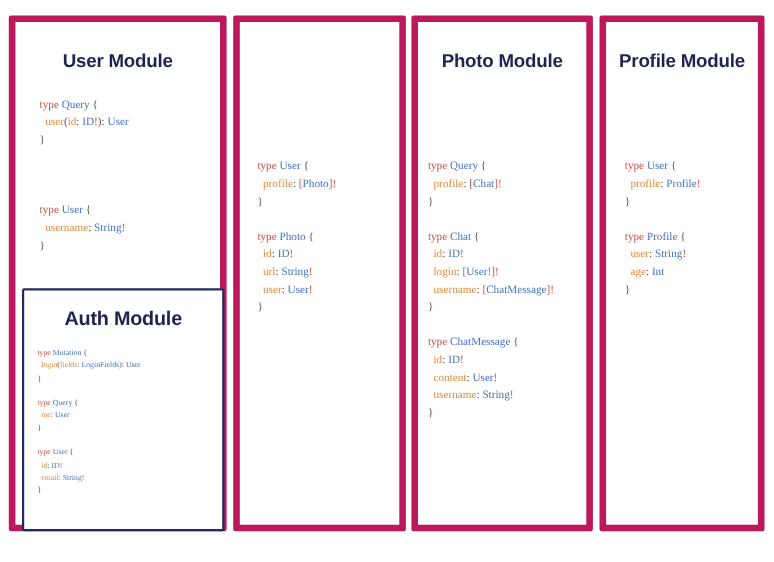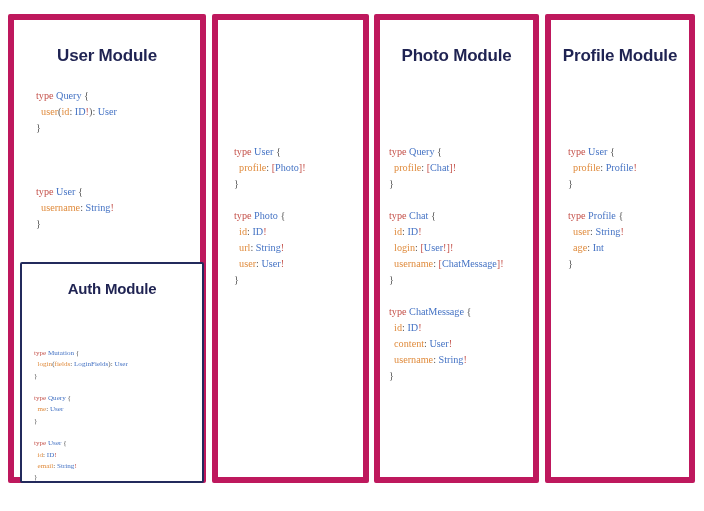--- a/index.html
+++ b/index.html
@@ -31,30 +31,30 @@
   }
 
   .module-title {
     text-align: center;
     font-family: "Liberation Sans", sans-serif;
     font-weight: bold;
     color: #1f2352;
     letter-spacing: -0.2px;
   }
   .title-lg { font-size: 17px; line-height: 20px; }
-  .title-sm { font-size: 15px; line-height: 16px; }
+  .title-sm { font-size: 18px; line-height: 16px; }
 
   
   .code {
     font-family: Liberation Serif, serif;
     white-space: pre;
     color: #555555;
   }
   .code-lg { font-size: 10.2px; line-height: 16px; }
-  .code-sm { font-size: 7.1px; line-height: 11.3px; margin-top: 32px; }
+  .code-sm { font-size: 7.1px; line-height: 11.3px; }
 
   .tok-kw   { color: #c5534c; }   
   .tok-type { color: #4573c4; }   
   .tok-field{ color: #e08c3e; }   
   .tok-punc { color: #555555; }   
   .tok-bang { color: #c5534c; }   
 
   
   .nested-card {
     position: absolute;

